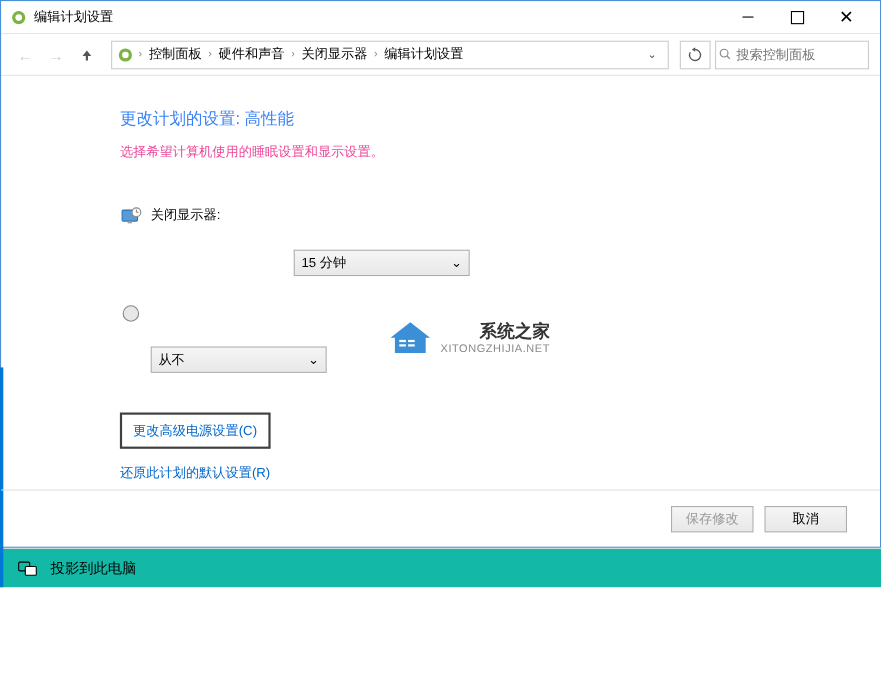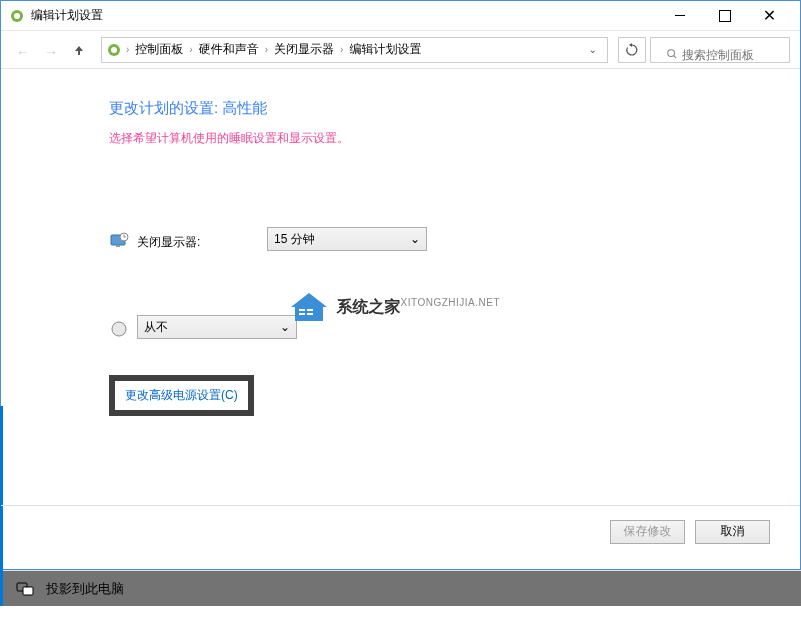--- a/index.html
+++ b/index.html
@@ -1,63 +1,63 @@
 <!DOCTYPE html>
 <html><head>
   <meta charset="utf-8">
   <style>
     * { margin: 0; padding: 0; box-sizing: border-box; font-family: "Microsoft YaHei", "Segoe UI", sans-serif; }
     body { background: #fff; font-size: 12px; color: #000; }
     
-    .window { width: 801px; height: 570px; border: 1px solid #4a90d9; background: #fff; position: relative; }
+    .window { width: 801px; height: 498px; border: 1px solid #4a90d9; background: #fff; position: relative; }
     
     .titlebar { height: 30px; display: flex; align-items: center; padding: 0 8px; border-bottom: 1px solid #e5e5e5; }
     .titlebar .icon { width: 16px; height: 16px; margin-right: 6px; }
     .titlebar .title { flex: 1; font-size: 12px; }
     .titlebar .ctrl { width: 45px; height: 28px; display: flex; align-items: center; justify-content: center; cursor: pointer; }
     .titlebar .ctrl.min::before { content: ""; width: 10px; height: 1px; background: #000; display: block; }
     .titlebar .ctrl.max::before { content: ""; width: 10px; height: 10px; border: 1px solid #000; display: block; }
     .titlebar .ctrl.close { font-size: 16px; }
     
     .navbar { height: 38px; display: flex; align-items: center; padding: 0 10px; border-bottom: 1px solid #e5e5e5; gap: 4px; }
     .nav-arrow { width: 24px; height: 24px; display: flex; align-items: center; justify-content: center; color: #888; cursor: pointer; font-size: 14px; }
     .nav-arrow.disabled { color: #ccc; }
     .breadcrumb-wrap { flex: 1; display: flex; align-items: center; border: 1px solid #ccc; height: 26px; padding: 0 4px; margin: 0 6px; }
     .bc-icon { width: 16px; height: 16px; margin-right: 4px; }
     .bc-item { padding: 0 6px; cursor: pointer; font-size: 12px; }
     .bc-sep { color: #888; font-size: 10px; }
     .bc-dropdown { margin-left: auto; color: #555; padding: 0 6px; cursor: pointer; font-size: 10px; }
     .refresh-btn { width: 28px; height: 26px; border: 1px solid #ccc; display: flex; align-items: center; justify-content: center; cursor: pointer; }
-    .search-box { width: 140px; height: 26px; border: 1px solid #ccc; display: flex; align-items: flex-end; padding: 0 15px; }
+    .search-box { width: 140px; height: 26px; border: 1px solid #ccc; display: flex; align-items: center; padding: 0 2px; }
     .search-box input { border: none; outline: none; width: 100%; font-size: 12px; color: #999; }
     .search-icon { width: 14px; height: 14px; margin-right: 4px; color: #888; }
     
     .content { padding: 30px 40px 0 108px; }
     .page-title { color: #3b82f6; font-size: 15px; font-weight: normal; margin-bottom: 12px; }
     .page-subtitle { font-size: 12px; color: #ec4899; margin-bottom: 40px; }
     
-    .setting-row { display: flex; align-items: flex-end; margin-bottom: 24px; }
+    .setting-row { display: flex; align-items: flex-start; margin-bottom: 24px; }
     .setting-icon { width: 20px; height: 20px; margin-right: 8px; }
     .setting-label { width: 130px; font-size: 12px; }
     .setting-select { width: 160px; height: 24px; border: 1px solid #adadad; background: linear-gradient(#f5f5f5, #e8e8e8); padding: 0 6px; display: flex; align-items: center; justify-content: space-between; cursor: pointer; font-size: 12px; margin-top: 40px; }
     
     .links { margin-top: 36px; }
     .link { color: #0066cc; font-size: 12px; cursor: pointer; margin-bottom: 18px; display: block; }
-    .link.highlighted { border: 6px solid #404040; padding: 6px 10px; display: inline-block; margin-bottom: 14px; }
+    .link.highlighted { border: 2px solid #404040; padding: 6px 10px; display: inline-block; margin-bottom: 14px; }
     
     .watermark { position: absolute; right: 300px; top: 290px; display: flex; align-items: center; gap: 8px; }
-    .wm-text { display: flex; flex-direction: row; }
+    .wm-text { display: flex; flex-direction: column; align-items: flex-end; }
     .wm-title { font-size: 16px; font-weight: bold; color: #333; }
     .wm-url { font-size: 10px; color: #888; letter-spacing: 0.5px; }
     
-    .footer { position: absolute; bottom: 12px; left: 0; right: 0; height: 52px; border-top: 1px solid #dfdfdf; display: flex; align-items: center; justify-content: flex-end; padding: 0 30px; gap: 10px; }
+    .footer { position: absolute; bottom: 0; left: 0; right: 0; height: 52px; border-top: 1px solid #dfdfdf; display: flex; align-items: center; justify-content: flex-end; padding: 0 30px; gap: 10px; }
     .footer-btn { min-width: 75px; height: 24px; border: 1px solid #adadad; background: linear-gradient(#f5f5f5, #e8e8e8); font-size: 12px; cursor: pointer; }
     .footer-btn.disabled { color: #999; }
     
-    .taskbar { width: 801px; height: 36px; background: #737373; border-top: 1px solid #e0e0e0; display: flex; align-items: center; padding: 0 16px; gap: 12px; }
+    .taskbar { width: 801px; height: 36px; background: #14b8a6; border-top: 1px solid #e0e0e0; display: flex; align-items: center; padding: 0 16px; gap: 12px; }
     .taskbar-icon { width: 18px; height: 18px; }
     .taskbar-text { font-size: 13px; color: #000; }
     
     .blue-edge { position: absolute; left: -1px; bottom: -37px; width: 3px; height: 200px; background: #0078d7; }
   </style>
 </head>
 <body>
 
 <div class="window">
   <div class="blue-edge"></div>
@@ -146,20 +146,21 @@
           </svg>
       </span>
       <div class="setting-select">
         <span>从不</span>
         <span>⌄</span>
       </div>
     </div>
 
     <div class="links">
       <a class="link highlighted">更改高级电源设置(C)</a><br>
+      <a class="link">还原此计划的默认设置(R)</a>
     </div>
   </div>
 
   <div class="watermark">
     <svg width="40" height="32" viewBox="0 0 40 32">
       <path d="M20 2 L38 16 L34 16 L34 30 L6 30 L6 16 L2 16 Z" fill="#3b8fd6"></path>
       <rect x="10" y="18" width="6" height="2" fill="#fff"></rect>
       <rect x="10" y="22" width="6" height="2" fill="#fff"></rect>
       <rect x="18" y="18" width="6" height="2" fill="#fff"></rect>
       <rect x="18" y="22" width="6" height="2" fill="#fff"></rect>

